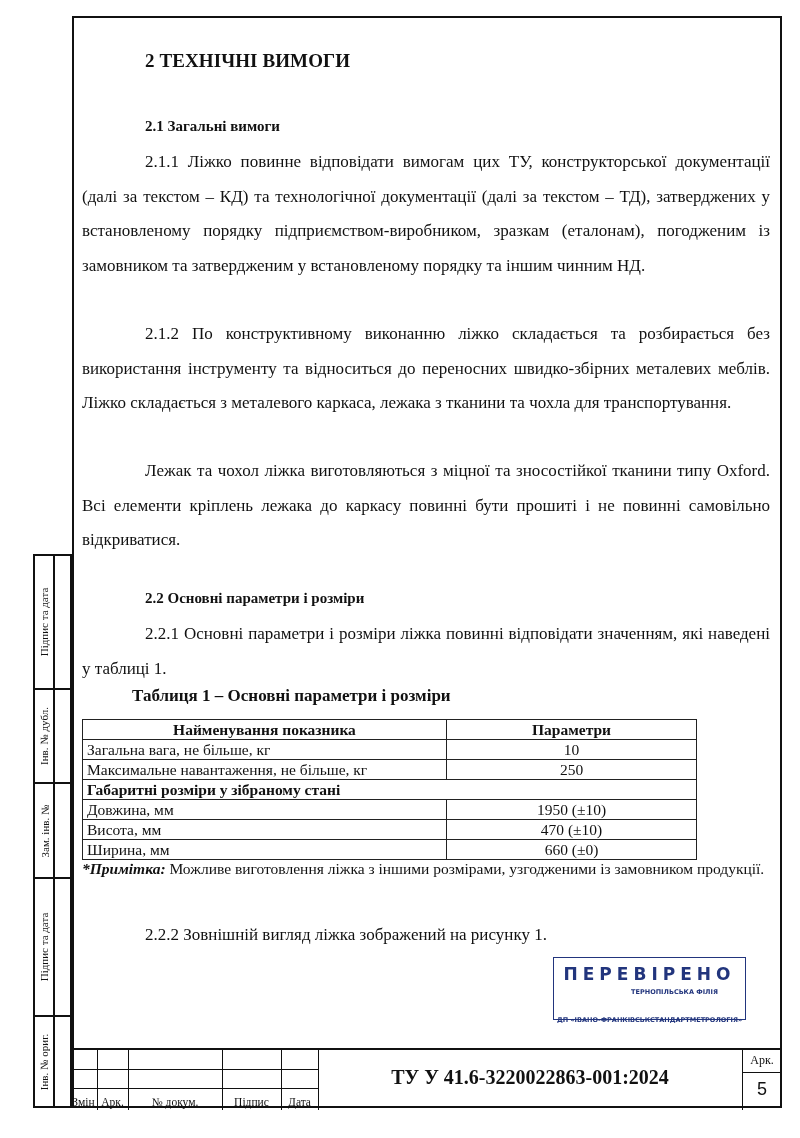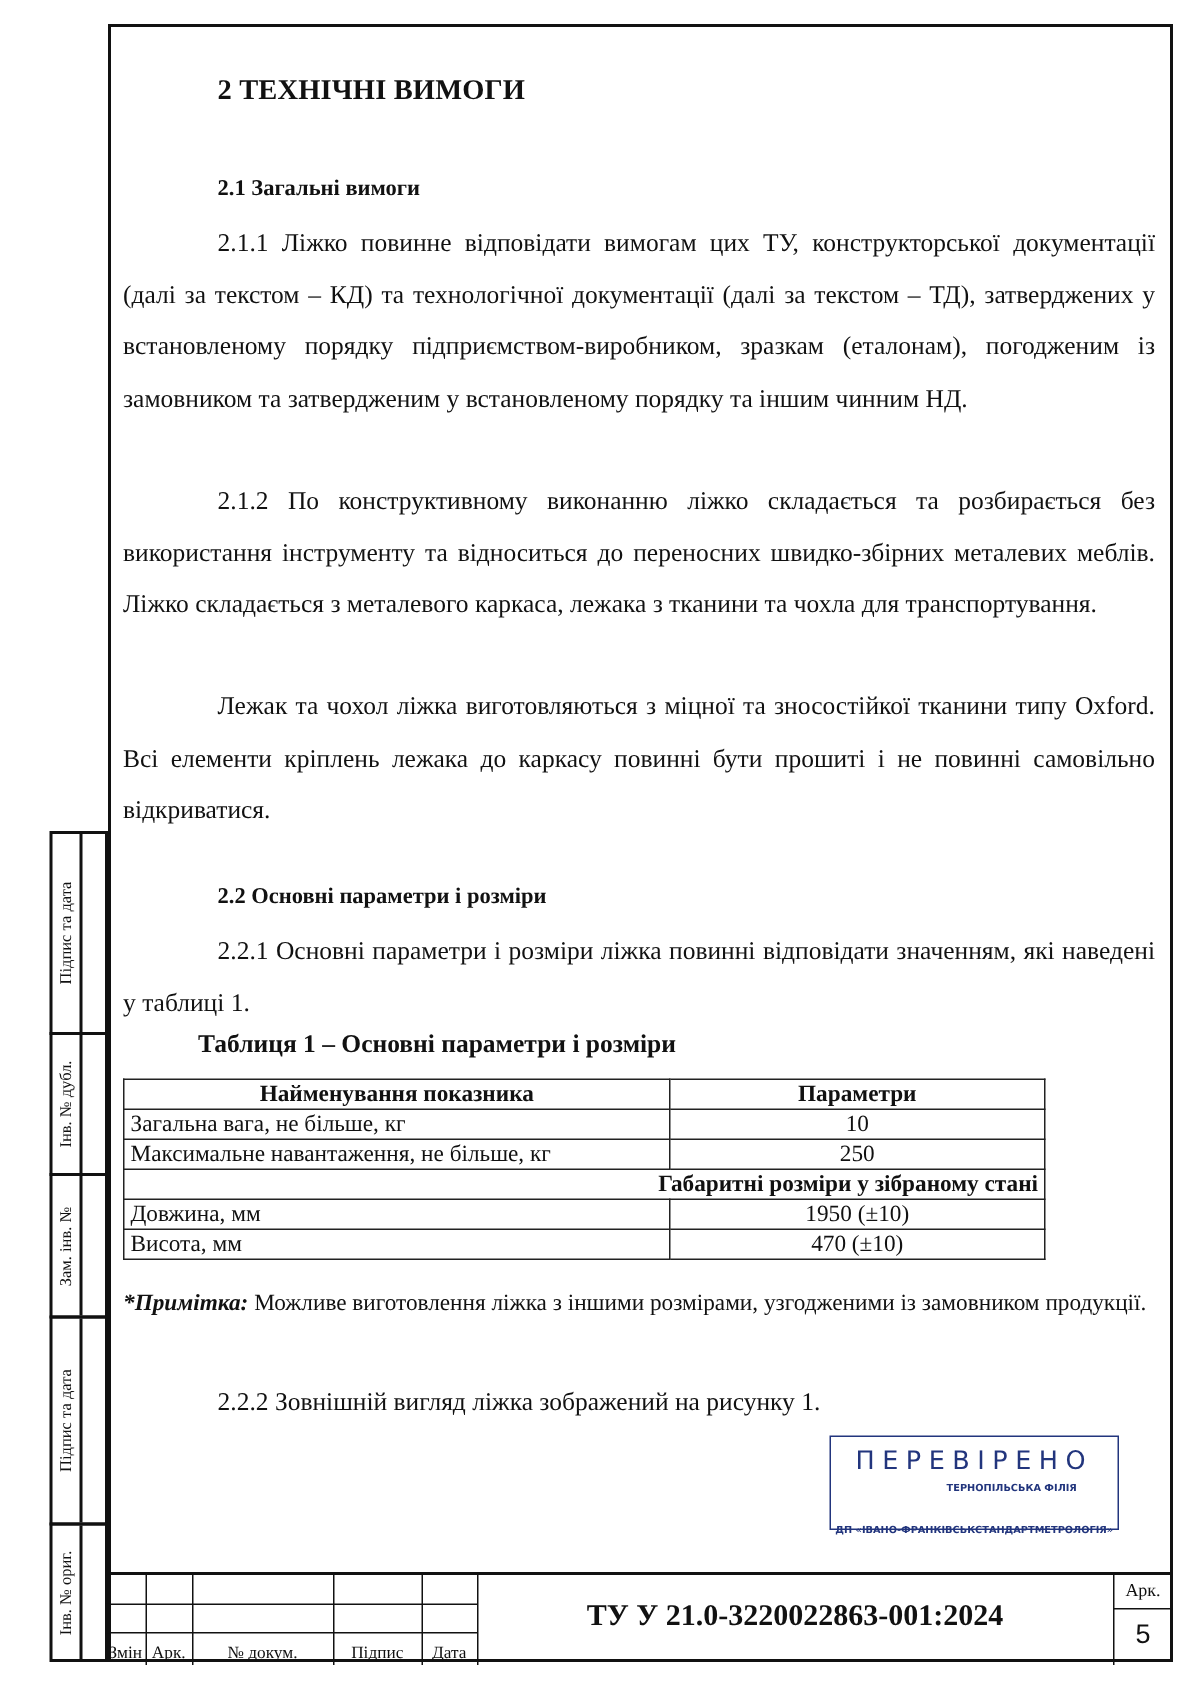--- a/index.html
+++ b/index.html
@@ -22,33 +22,33 @@
   .table-caption { left: 132px; top: 686px; font-size: 17px; font-weight: bold; }
   table.params {
     position: absolute; left: 82px; top: 719px; width: 615px;
     border-collapse: collapse; font-size: 15.5px; line-height: 18px;
   }
   table.params td, table.params th {
     border: 1px solid #222; padding: 0 4px; height: 19px;
   }
   table.params th { font-weight: bold; text-align: center; }
   table.params td.val { text-align: center; margin-left: 40px; }
-  table.params td.sub { text-align: right; font-weight: bold; }
+  table.params td.sub { text-align: left; font-weight: bold; }
   table.params col.c1 { width: 364px; }
   .note {
     position: absolute; left: 82px; top: 860px; width: 688px;
     font-size: 15.5px; line-height: 18px; text-align: justify;
   }
   .note b { font-style: italic; }
   .stamp {
     position: absolute; left: 553px; top: 957px; width: 193px; height: 63px;
     border: 1.5px solid #22357d; box-sizing: border-box; color: #22357d;
     text-align: center; font-family: "DejaVu Sans", sans-serif;
   }
-  .stamp .big { font-size: 17px; font-weight: normal; letter-spacing: 5px; margin-top: 6px; }
+  .stamp .big { font-size: 17px; font-weight: bold; letter-spacing: 5px; margin-top: 6px; }
   .stamp .small1 { font-size: 6.5px; font-weight: bold; margin-top: 4px; margin-left: 50px; }
   .stamp .small2 { font-size: 6.5px; font-weight: bold; margin-top: 20px; white-space: nowrap; }
 
   
   .strip { position: absolute; left: 33px; width: 39px; border: 2px solid #111; box-sizing: border-box; }
   .strip .divider { position: absolute; left: 18px; top: 0; bottom: 0; border-left: 2px solid #111; }
   .strip .lbl {
     position: absolute; left: 0; width: 18px; top: 0; bottom: 0;
     display: flex; align-items: center; justify-content: center;
   }
@@ -112,20 +112,24 @@
     <td class="sub" colspan="2">Габаритні розміри у зібраному стані</td>
   </tr>
   <tr>
     <td>Довжина, мм</td>
     <td class="val">1950 (±10)</td>
   </tr>
   <tr>
     <td>Висота, мм</td>
     <td class="val">470 (±10)</td>
   </tr>
+  <tr>
+    <td>Ширина, мм</td>
+    <td class="val">660 (±0)</td>
+  </tr>
 </tbody>
   </table>
 
 <div class="note"><b>*Примітка:</b><span> Можливе виготовлення ліжка з іншими розмірами, узгодженими із замовником продукції.</span></div>
 
 <div class="para" style="top:918px">2.2.2 Зовнішній вигляд ліжка зображений на рисунку 1.</div>
 
 <div class="stamp">
   <div class="big">ПЕРЕВІРЕНО</div>
   <div class="small1">ТЕРНОПІЛЬСЬКА ФІЛІЯ</div>
@@ -170,17 +174,17 @@
   <div class="vline" style="left:211px"></div>
   <div class="vline" style="left:248px"></div>
   <div class="vline" style="left:672px"></div>
   <div class="hline" style="top:19px"></div>
   <div class="hline" style="top:38px"></div>
   <div class="cap" style="left:0;width:27px">Змін</div>
   <div class="cap" style="left:27px;width:31px">Арк.</div>
   <div class="cap" style="left:58px;width:94px">№ докум.</div>
   <div class="cap" style="left:152px;width:59px">Підпис</div>
   <div class="cap" style="left:211px;width:37px">Дата</div>
-  <div class="code">ТУ У 21.0-3220022863-001:2024</div>
+  <div class="code">ТУ У 41.6-3220022863-001:2024</div>
   <div class="ark-label">Арк.</div>
   <div class="ark-line"></div>
   <div class="page-num">5</div>
 </div>
 
 </body></html>

